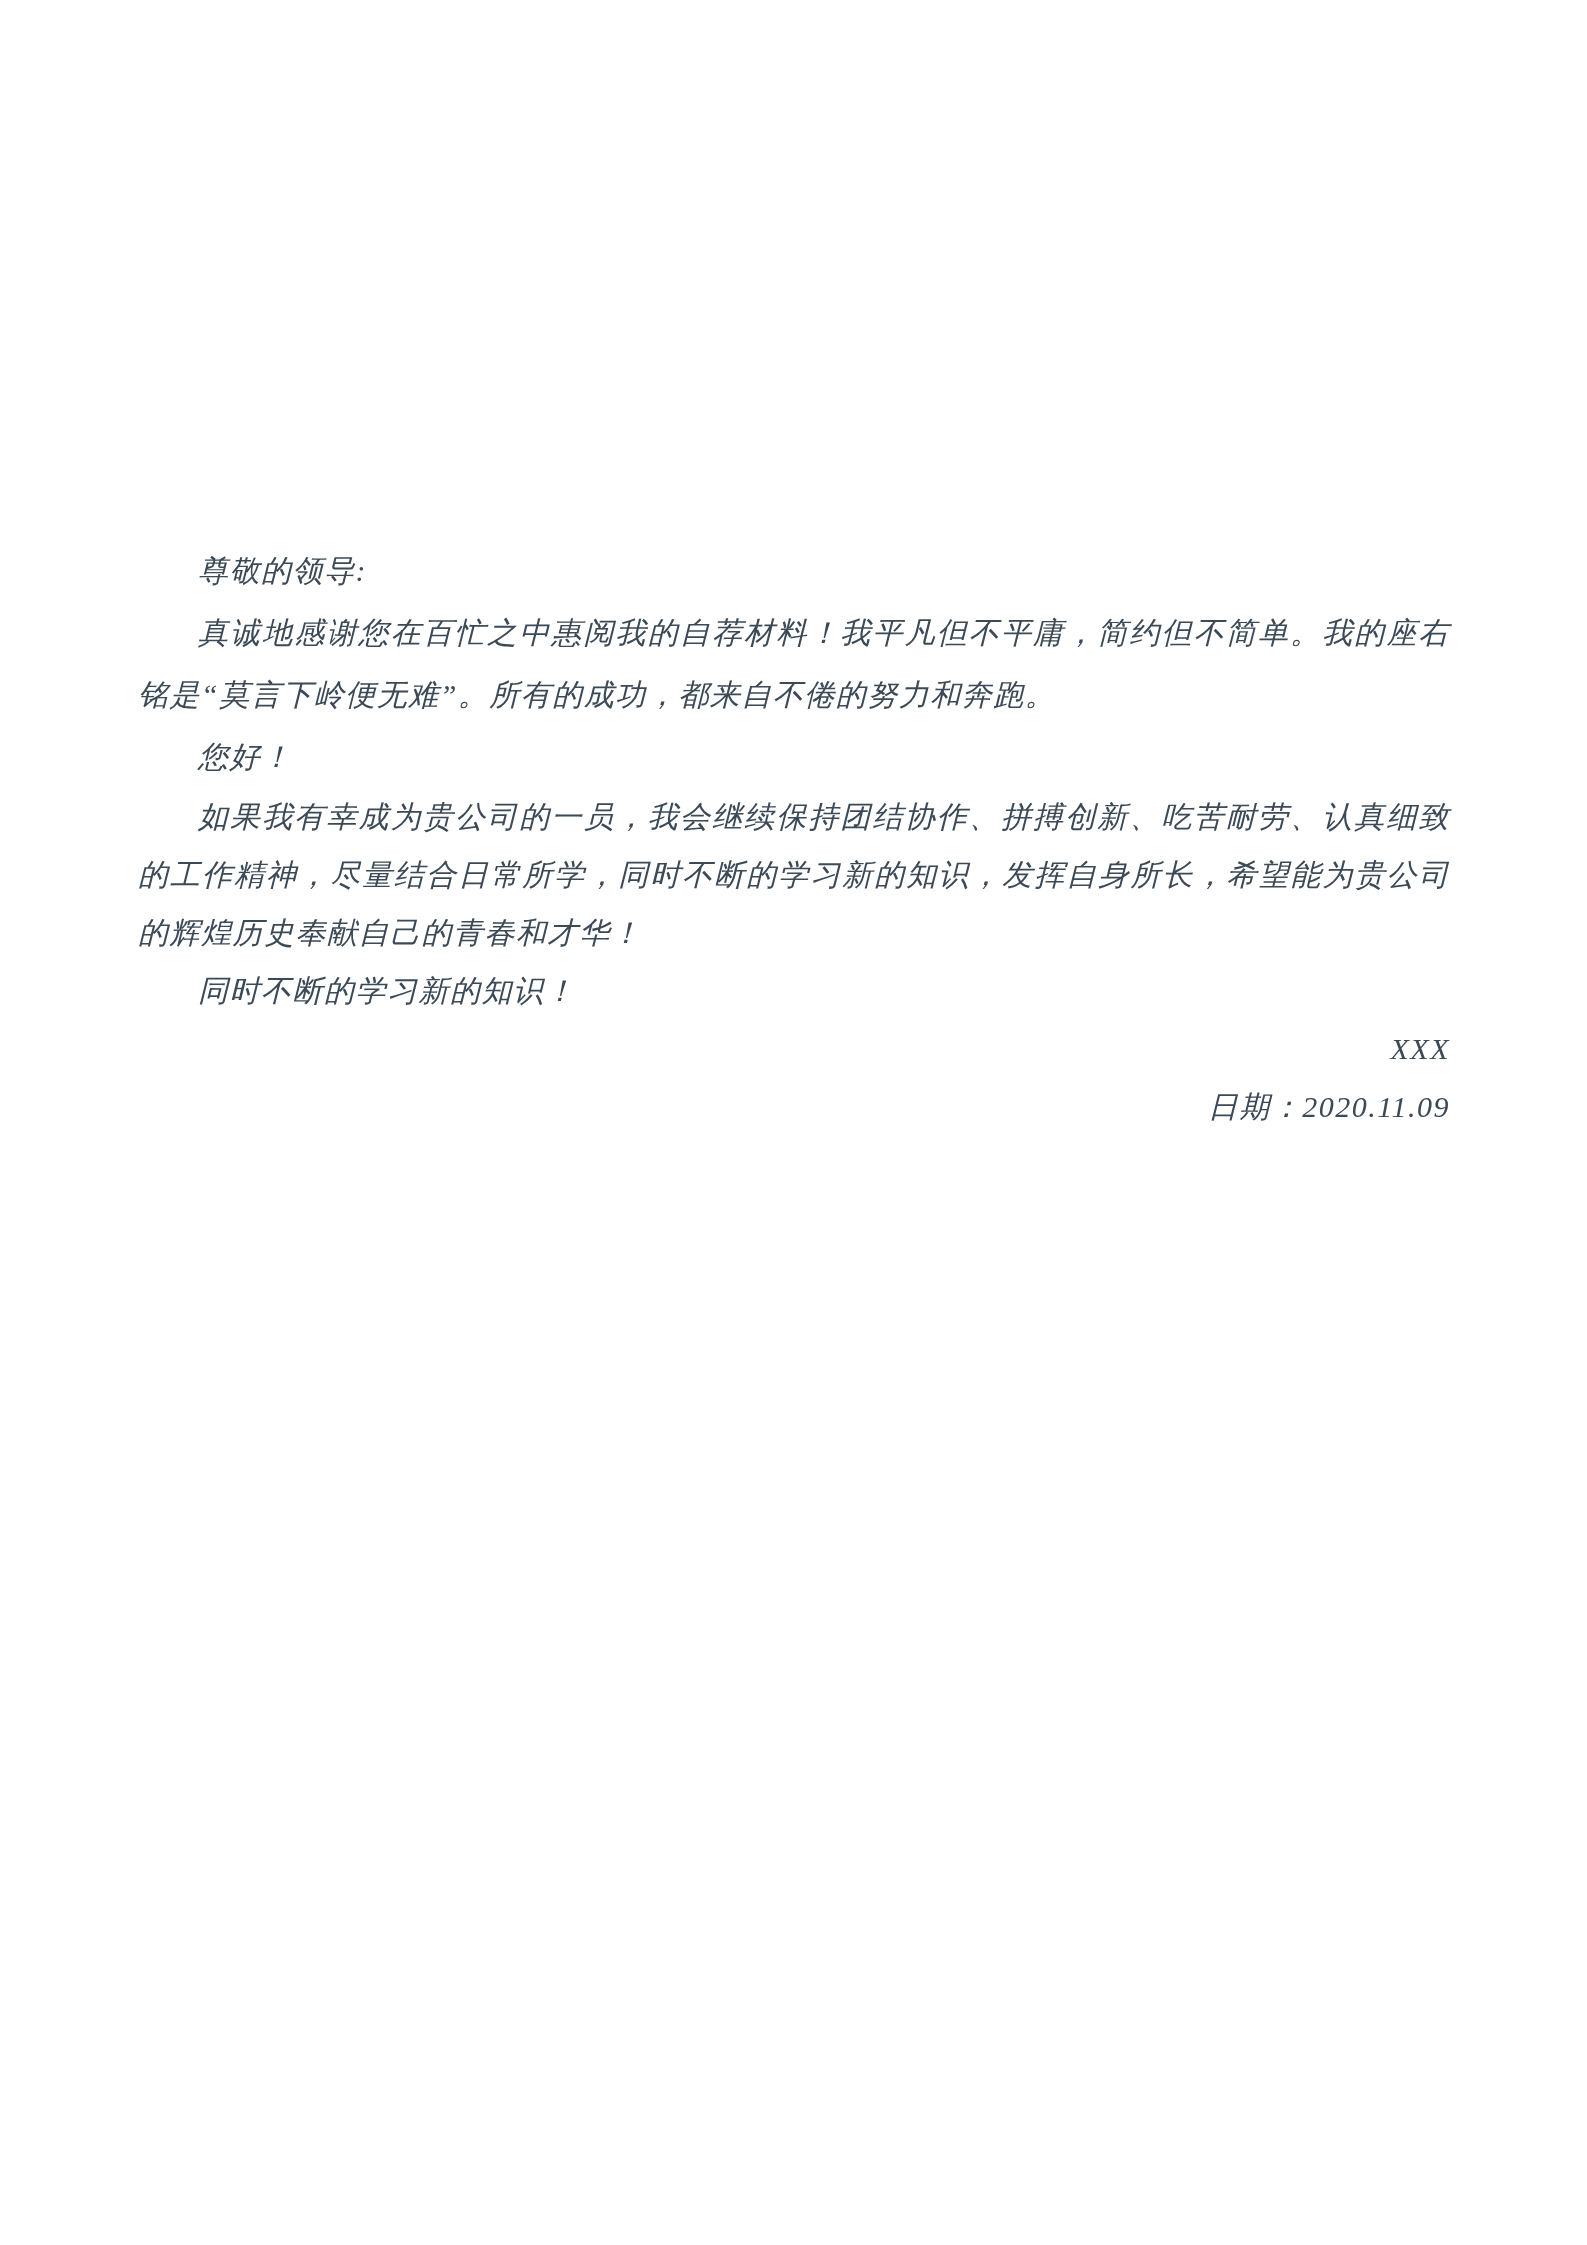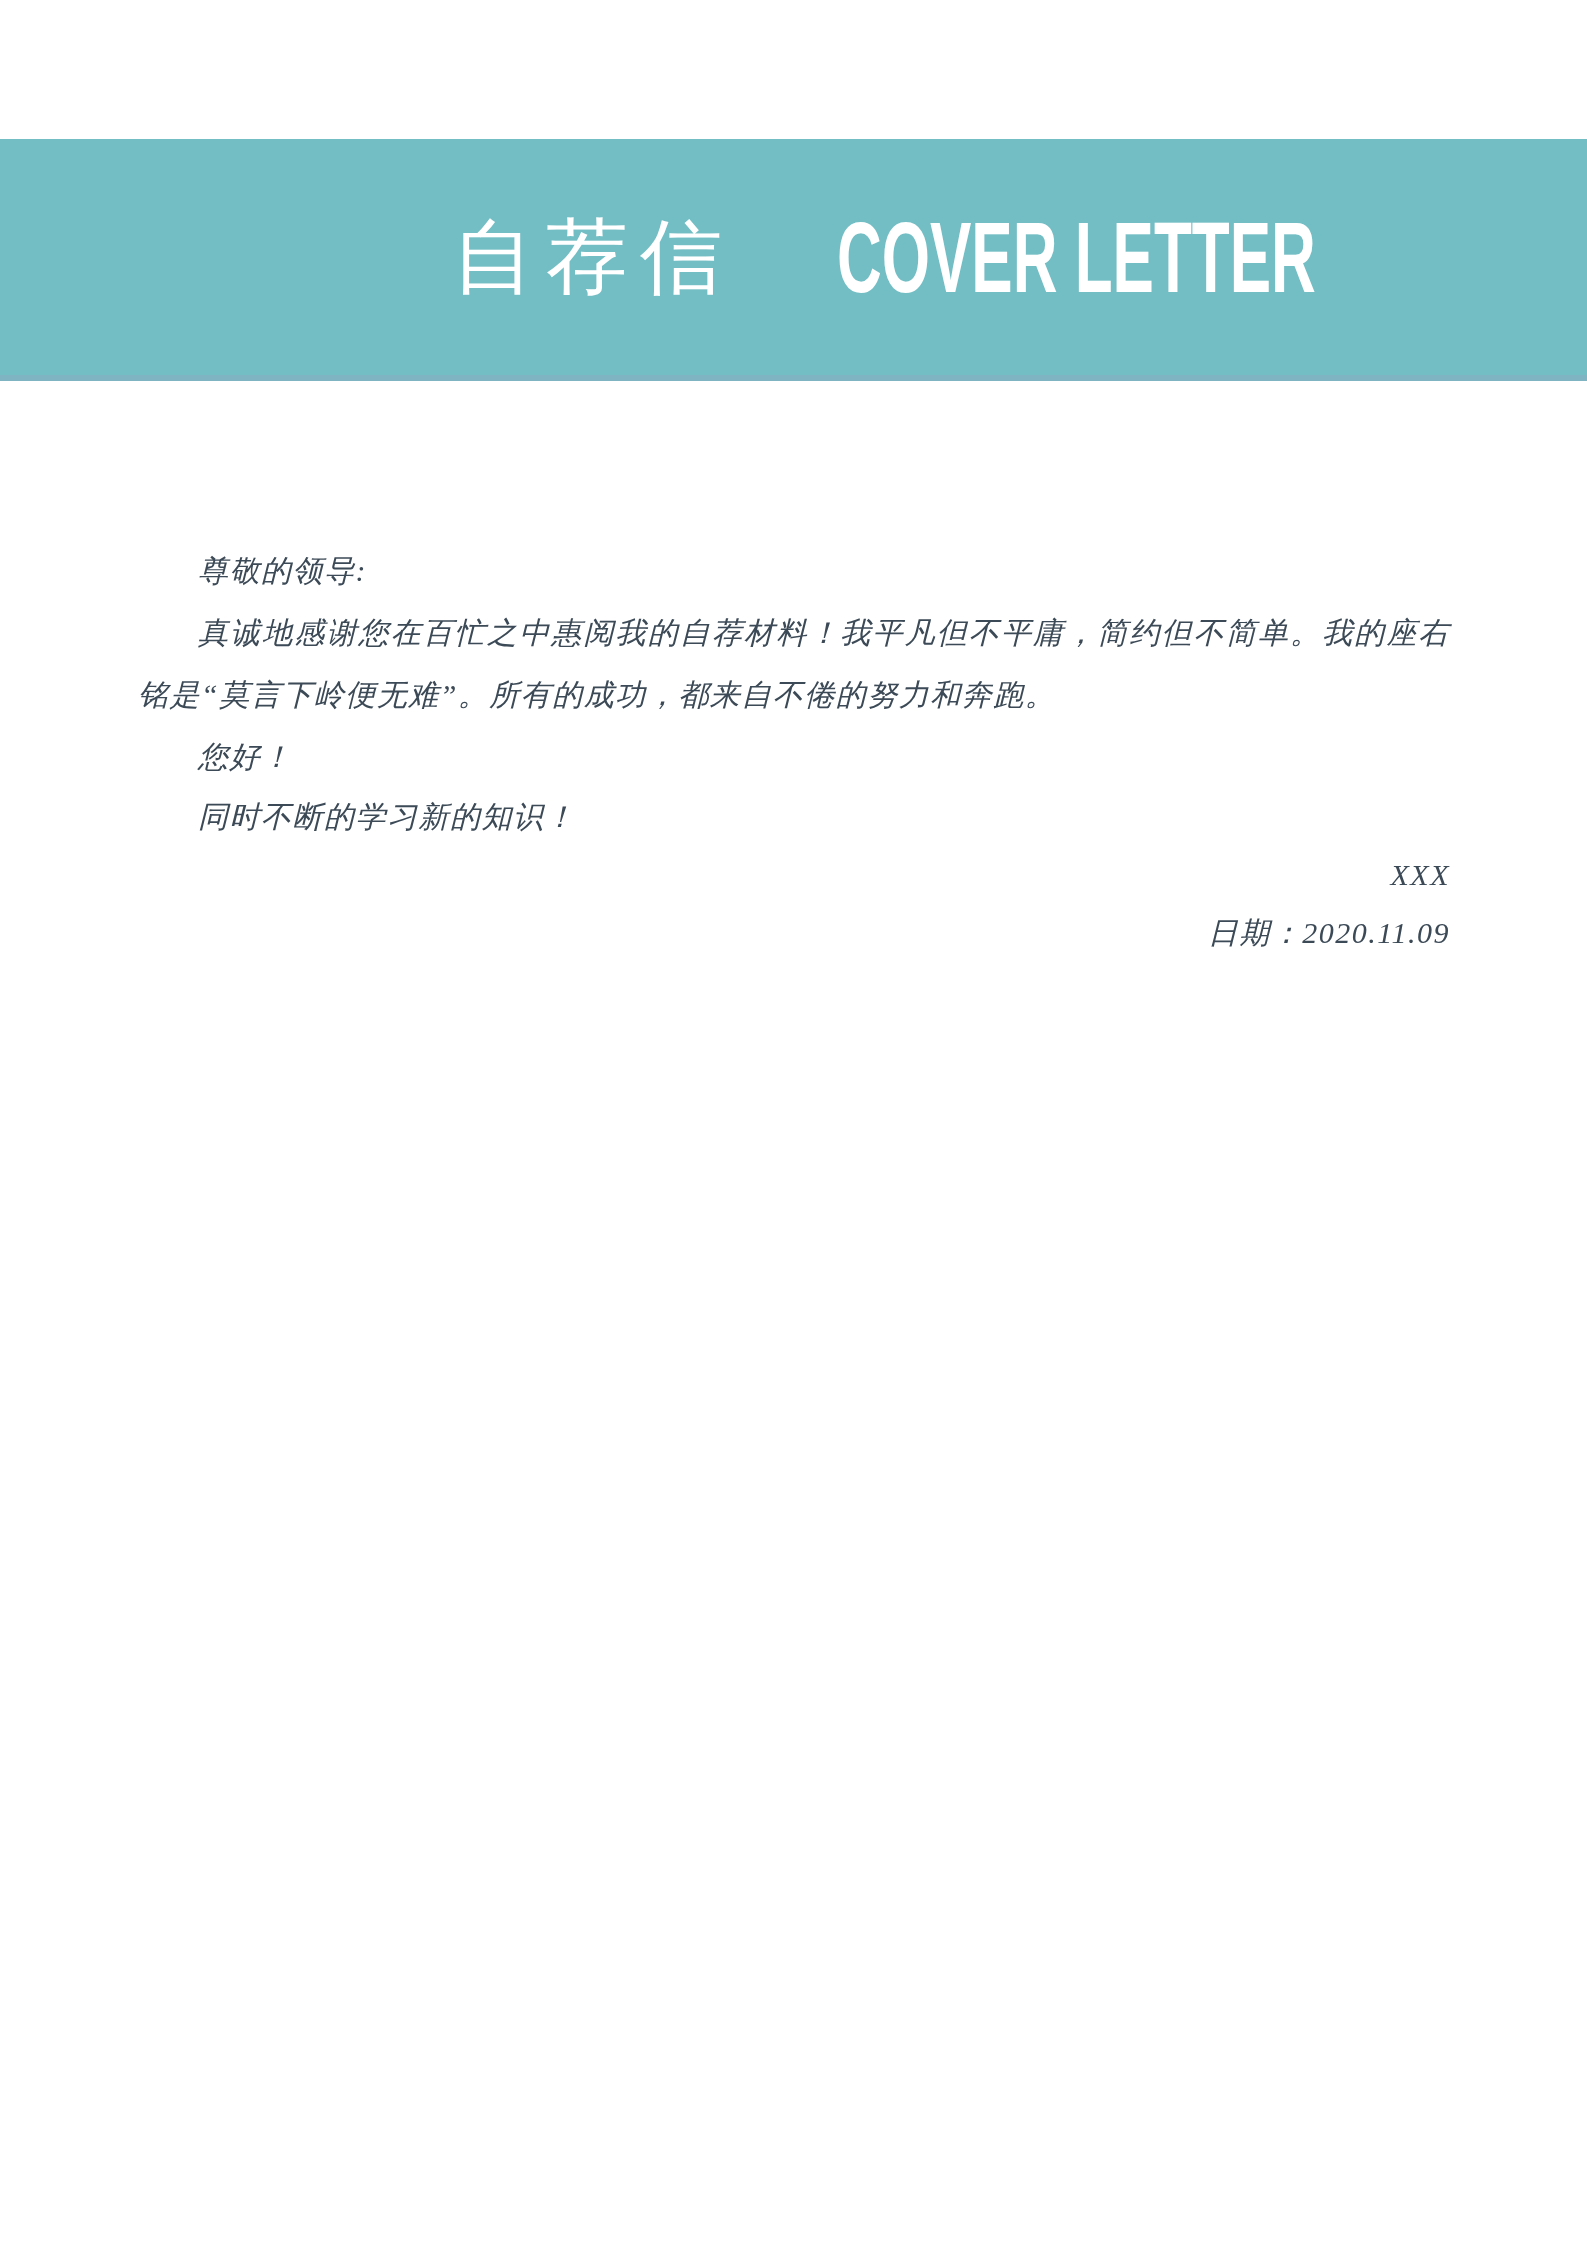--- a/index.html
+++ b/index.html
@@ -83,31 +83,24 @@
     line-height: 58px;
   }
   .sig-name { margin-top: 11px; }
   .sig-date { margin-top: 4px; }
 </style>
 </head>
 <body>
 
 <div class="page" style="background: rgb(255, 255, 255);">
 
-  <div class="banner" style="background: rgb(114, 190, 196); border-bottom-color: rgb(127, 181, 195);">
-    <div class="banner-row">
-      <div class="title-cn" style="color: rgb(255, 255, 255);">自荐信</div>
-      <div class="title-en-wrap">
-        <span class="title-en" style="color: rgb(255, 255, 255);">COVER LETTER</span>
-      </div>
-    </div>
-  </div>
 
   <div class="letter" style="color: rgb(60, 74, 87);">
     <p class="lh-tall indent">尊敬的领导:</p>
     <p class="lh-tall indent">真诚地感谢您在百忙之中惠阅我的自荐材料！我平凡但不平庸，简约但不简单。我的座右铭是“莫言下岭便无难”。所有的成功，都来自不倦的努力和奔跑。</p>
     <p class="lh-tall indent">您好！</p>
+    <p class="lh-norm indent para-3">如果我有幸成为贵公司的一员，我会继续保持团结协作、拼搏创新、吃苦耐劳、认真细致的工作精神，尽量结合日常所学，同时不断的学习新的知识，发挥自身所长，希望能为贵公司的辉煌历史奉献自己的青春和才华！</p>
     <p class="lh-norm indent">同时不断的学习新的知识！</p>
     <p class="sig-line sig-name">XXX</p>
     <p class="sig-line sig-date">日期：2020.11.09</p>
   </div>
 
 </div>
 
 </body></html>

